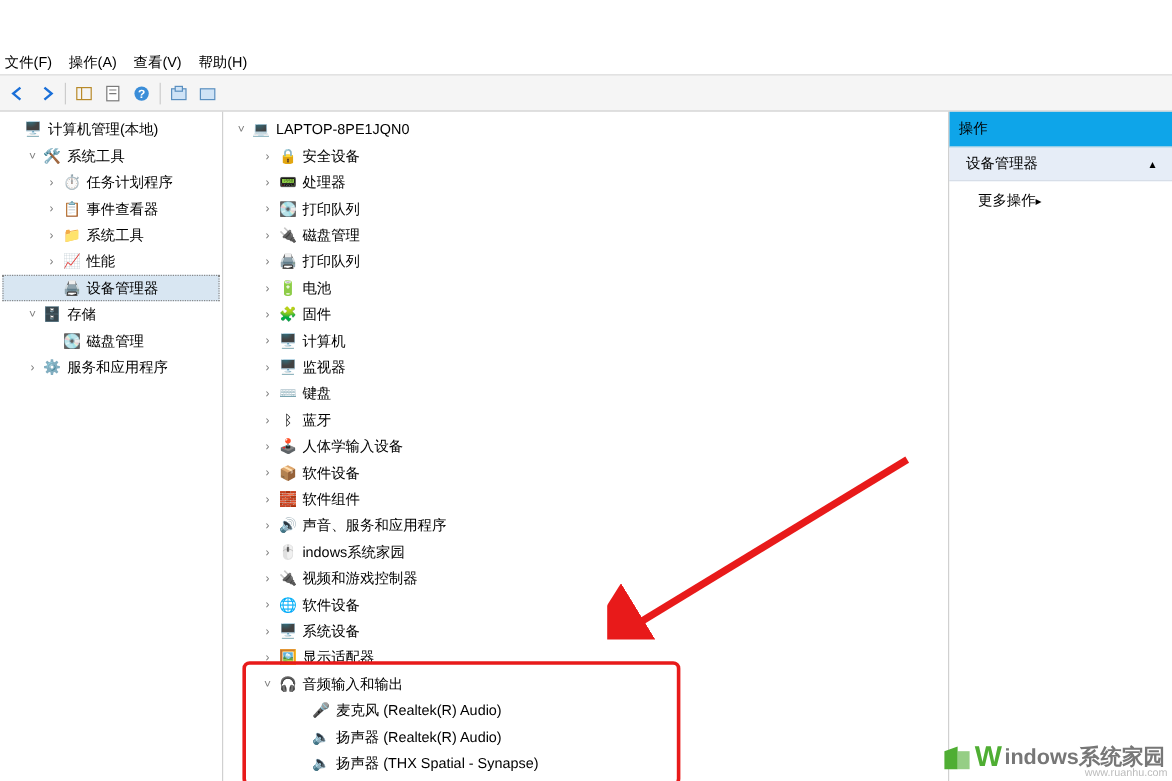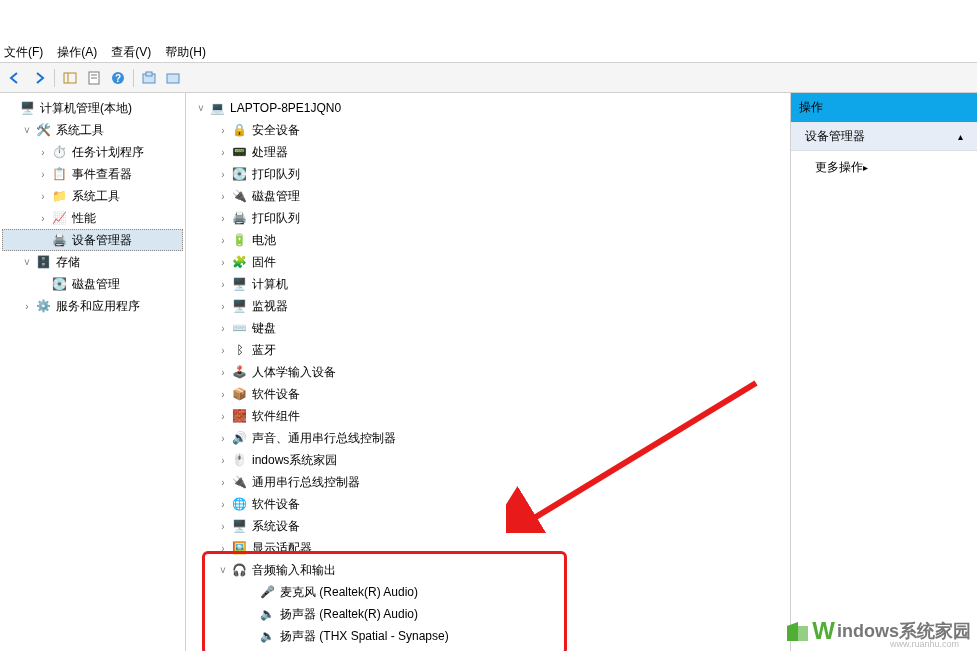--- a/index.html
+++ b/index.html
@@ -26,21 +26,21 @@
 .lv1 { padding-left: 18px; }
 .lv2 { padding-left: 34px; }
 .midlv0 { padding-left: 6px; }
 .midlv1 { padding-left: 28px; }
 .midlv2 { padding-left: 56px; }
 
 .highlight-box { position:absolute; border:3px solid #e81a1a; border-radius:6px; pointer-events:none; }
 .arrow-svg { position:absolute; pointer-events:none; }
 .watermark { position:absolute; right:6px; bottom:6px; font-size:18px; font-weight:bold; color:#777; display:flex; align-items:center; gap:2px; }
 .watermark .green { color:#4fae33; font-size:24px; }
-.wm-sub { position:absolute; right:18px; bottom:2px; font-size:9px; color:#bcbcbc; }
+.wm-sub { position:absolute; right:4px; bottom:2px; font-size:9px; color:#bcbcbc; }
 .tri-up { font-size:10px; }
 .tri-right { font-size:10px; }
 </style>
 </head>
 <body>
 
 <div class="menubar">
   <span><span>文件(F)</span></span>
   <span><span>操作(A)</span></span>
   <span><span>查看(V)</span></span>
@@ -219,31 +219,31 @@
         <span class="lbl">软件设备</span>
       </div>
     <div class="tree-row midlv1">
         <span class="expander">›</span>
         <span class="ticon">🧱</span>
         <span class="lbl">软件组件</span>
       </div>
     <div class="tree-row midlv1">
         <span class="expander">›</span>
         <span class="ticon">🔊</span>
-        <span class="lbl">声音、通用串行总线控制器</span>
+        <span class="lbl">声音、服务和应用程序</span>
       </div>
     <div class="tree-row midlv1">
         <span class="expander">›</span>
         <span class="ticon">🖱️</span>
         <span class="lbl">indows系统家园</span>
       </div>
     <div class="tree-row midlv1">
         <span class="expander">›</span>
         <span class="ticon">🔌</span>
-        <span class="lbl">通用串行总线控制器</span>
+        <span class="lbl">视频和游戏控制器</span>
       </div>
     <div class="tree-row midlv1">
         <span class="expander">›</span>
         <span class="ticon">🌐</span>
         <span class="lbl">软件设备</span>
       </div>
     <div class="tree-row midlv1">
         <span class="expander">›</span>
         <span class="ticon">🖥️</span>
         <span class="lbl">系统设备</span>

